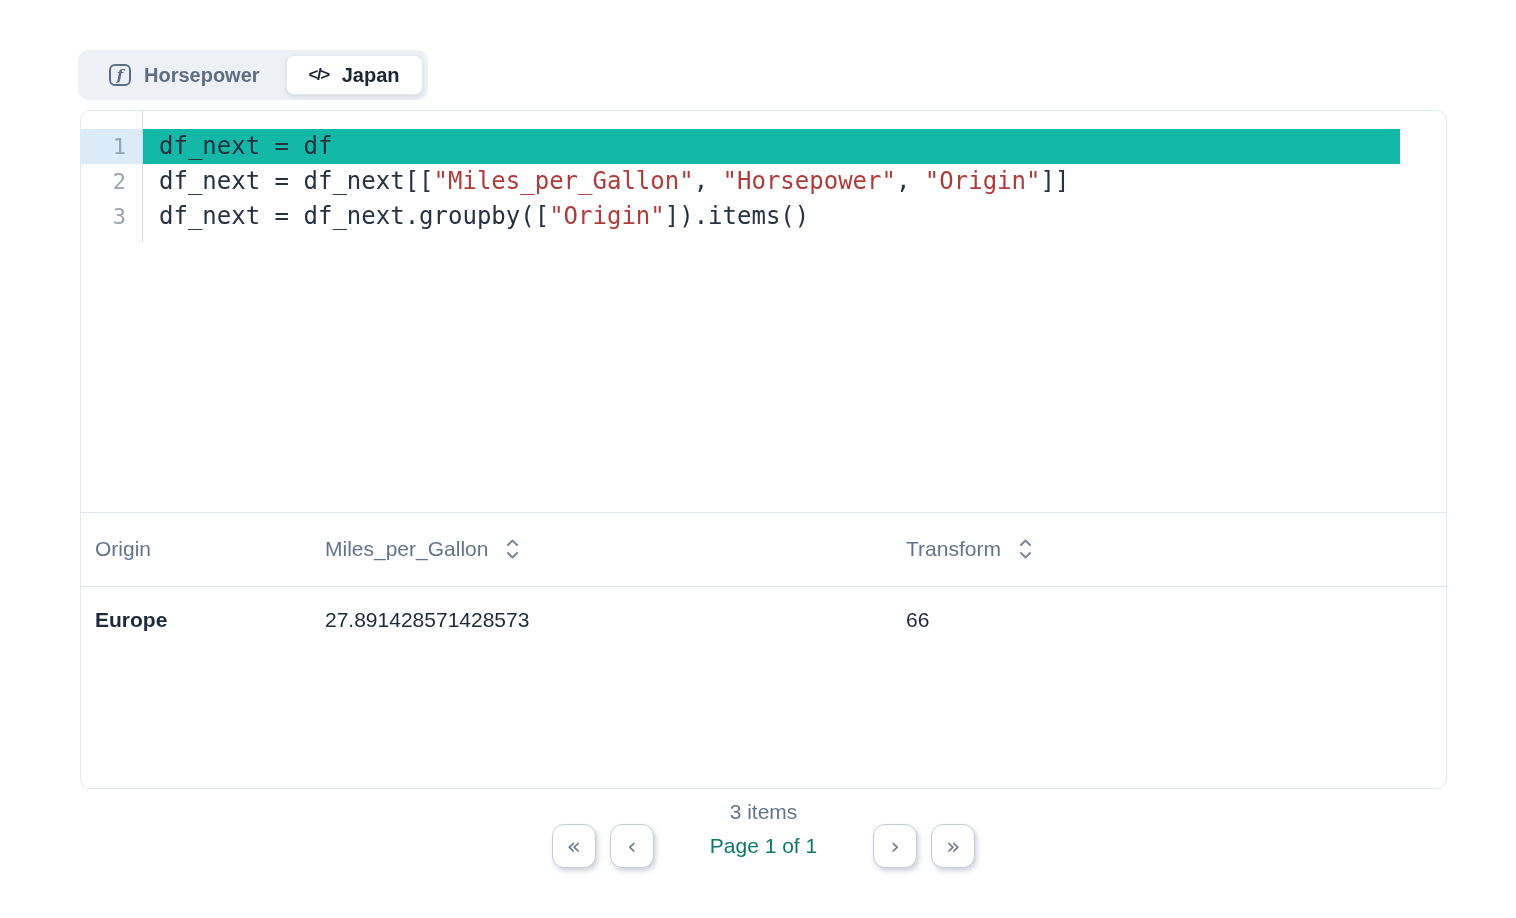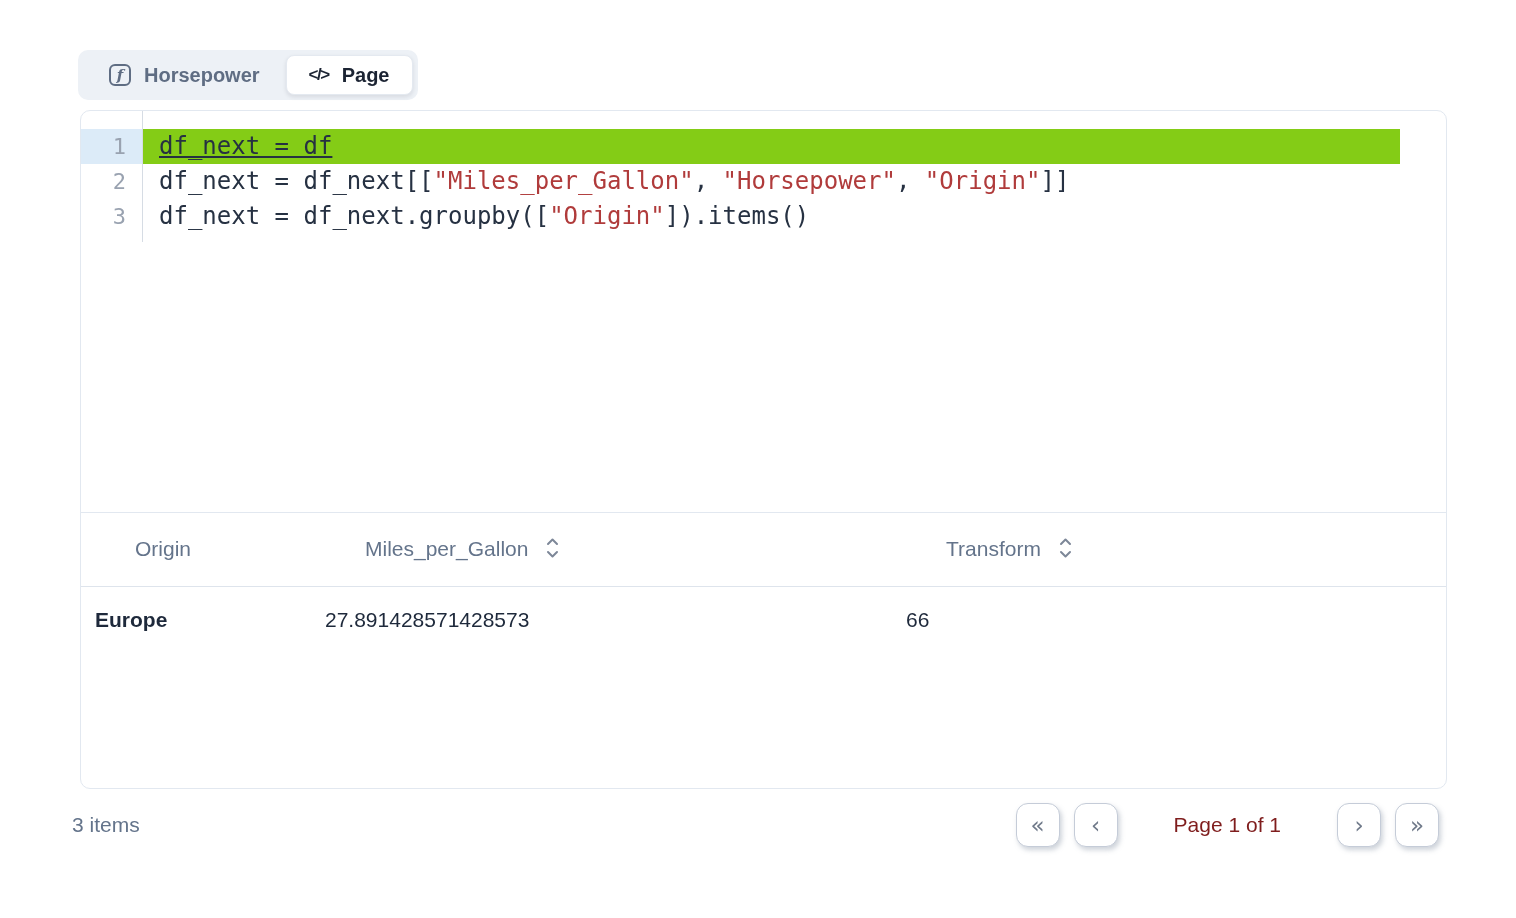--- a/index.html
+++ b/index.html
@@ -66,74 +66,74 @@
     font-family: "DejaVu Sans Mono", monospace;
     font-size: 24px; line-height: 35px; white-space: pre;
   }
   .gutter-cell {
     width: 61px; padding-right: 16px; flex: none;
     text-align: right; color: #99a2b0;
     font-size: 22px;
   }
   .code-cell { flex: 1; padding-left: 17px; margin-right: 46px; color: #263142; overflow: hidden; }
   .code-line.active .gutter-cell { background: #dcebf8; }
-  .code-line.active .code-cell { background: #84cc16; text-decoration: underline; }
+  .code-line.active .code-cell { background: #14b8a6; }
   .tok-string { color: #b03b3b; }
 
   
   table { width: 100%; border-collapse: collapse; table-layout: fixed; }
   col.c1 { width: 230px; } col.c2 { width: 581px; } col.c3 { width: auto; }
   th {
     height: 73px; text-align: left; padding: 0 0 0 14px;
     font-size: 21px; font-weight: 400; color: #64748b;
     border-bottom: 1px solid #dee4ec;
   }
-  .th-inner { display: inline-flex; align-items: flex-start; gap: 17px; margin-left: 40px; }
+  .th-inner { display: inline-flex; align-items: center; gap: 17px; }
   td {
     height: 67px; padding: 0 0 0 14px;
     font-size: 21px; color: #1e293b;
     border-bottom: 6px solid #be185d;
   }
   tr:last-child td { border-bottom: none; }
   td.origin { font-weight: 700; }
   .sort-icon { display: inline-flex; }
 
   
   .footer {
-    position: absolute; left: 72px; top: 800px;
+    position: absolute; left: 80px; top: 800px;
     width: 1367px; height: 50px;
-    display: flex; align-items: center; justify-content: space-between;
+    display: flex; align-items: center; justify-content: space-between; flex-direction: column;
   }
   .item-count { font-size: 21px; color: #64748b; }
   .pagination { display: flex; align-items: center; }
   .page-btn {
     width: 44px; height: 44px; flex: none;
     display: flex; align-items: center; justify-content: center;
     background: #ffffff; border: 1px solid #c5ccd8; border-radius: 12px;
     box-shadow: 2px 3px 5px rgba(116, 128, 148, 0.35);
     color: #707a8a; font-size: 23px; line-height: 1;
     font-family: "DejaVu Sans", "Liberation Sans", sans-serif;
     cursor: pointer;
   }
   .page-btn + .page-btn { margin-left: 14px; }
   .page-label {
-    margin: 0 56px; font-size: 21px; font-weight: 500; color: #7f1d1d;
+    margin: 0 56px; font-size: 21px; font-weight: 500; color: #0f766e;
   }
 </style>
 </head>
 <body>
 
 <div class="tab-bar">
   <button class="tab">
     <span class="fn-icon">f</span>
     <span>Horsepower</span>
   </button>
   <button class="tab active">
     <span class="code-glyph">&lt;/&gt;</span>
-    <span>Page</span>
+    <span>Japan</span>
   </button>
 </div>
 
 <div class="panel">
 
   <div class="code-editor">
     <div class="gutter-rule"></div>
     <div>
         <div class="code-line active"><div class="gutter-cell">1</div><div class="code-cell"><span class="tok-plain">df_next = df</span></div></div>
         <div class="code-line"><div class="gutter-cell">2</div><div class="code-cell"><span class="tok-plain">df_next = df_next[[</span><span class="tok-string">"Miles_per_Gallon"</span><span class="tok-plain">, </span><span class="tok-string">"Horsepower"</span><span class="tok-plain">, </span><span class="tok-string">"Origin"</span><span class="tok-plain">]]</span></div></div>

